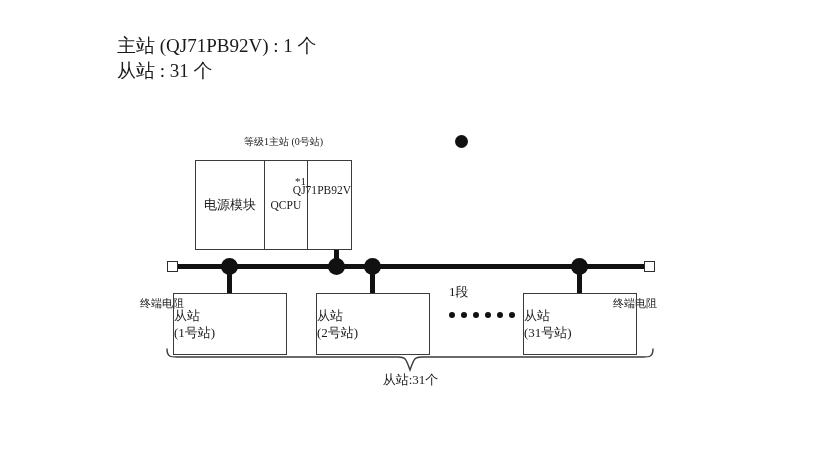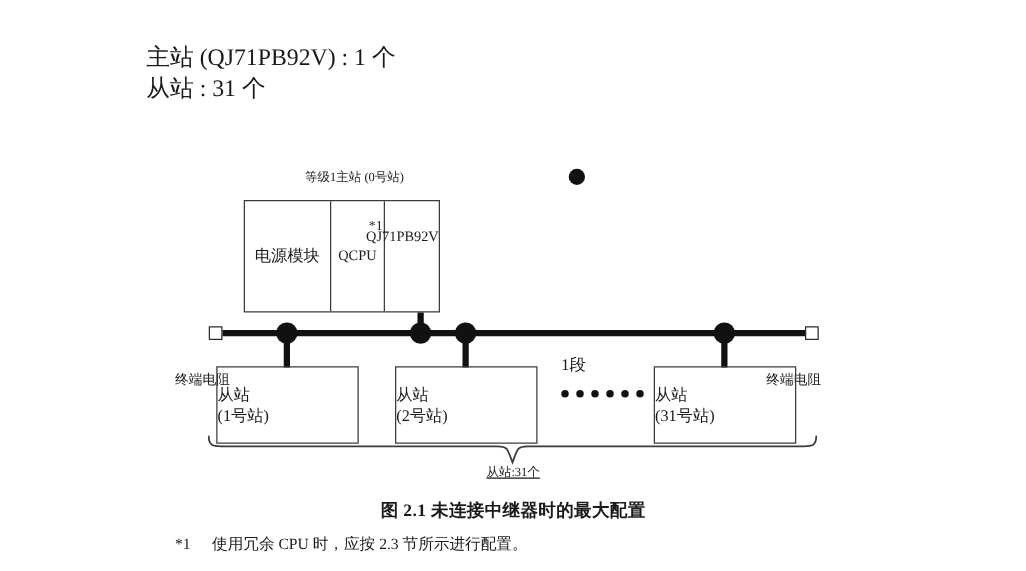--- a/index.html
+++ b/index.html
@@ -198,22 +198,21 @@
     top: 348px;
     width: 490px;
     height: 26px;
   }
   .brace-label {
     position: absolute;
     left: 0;
     right: 0;
     top: 371px;
     text-align: center;
-    font-size: 10px;
-    text-decoration: underline;
+    font-size: 13px;
   }
 
   
   .caption {
     position: absolute;
     left: 0;
     right: 0;
     top: 400px;
     text-align: center;
     font-size: 14px;
@@ -299,20 +298,15 @@
       <span></span>
   </div>
 
   <div class="brace-wrap">
     <svg width="490" height="26" viewBox="0 0 490 26">
       <path d="M2,1 C2,9 6,9 12,9 L233,9 C241,9 241,11 245,22 C249,11 249,9 257,9 L478,9 C484,9 488,9 488,1" fill="none" stroke="#3b3b3b" stroke-width="1.4" stroke-linecap="round"></path>
     </svg>
   </div>
   <div class="brace-label">从站:31个</div>
 
-  <div class="caption">图 2.1  未连接中继器时的最大配置</div>
-
-  <div class="footnote">
-    <span class="fn-mark">*1</span>
-    <span>使用冗余 CPU 时，应按 2.3 节所示进行配置。</span>
-  </div>
+
 
 </div>
 
 </body></html>

